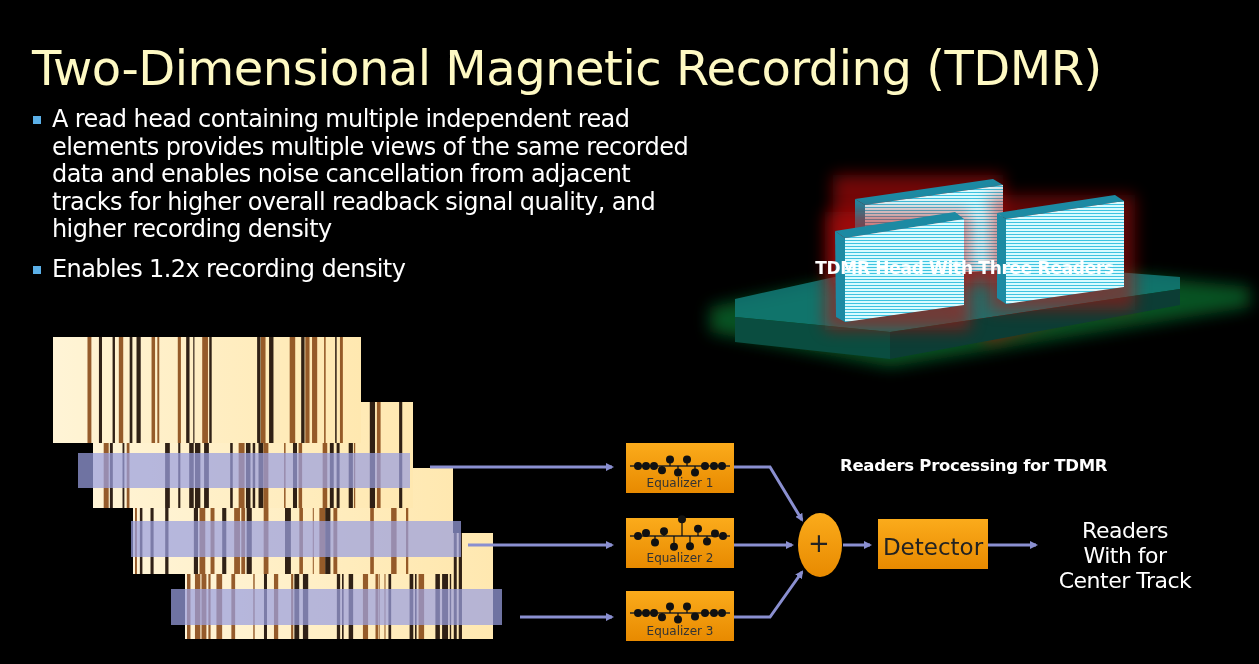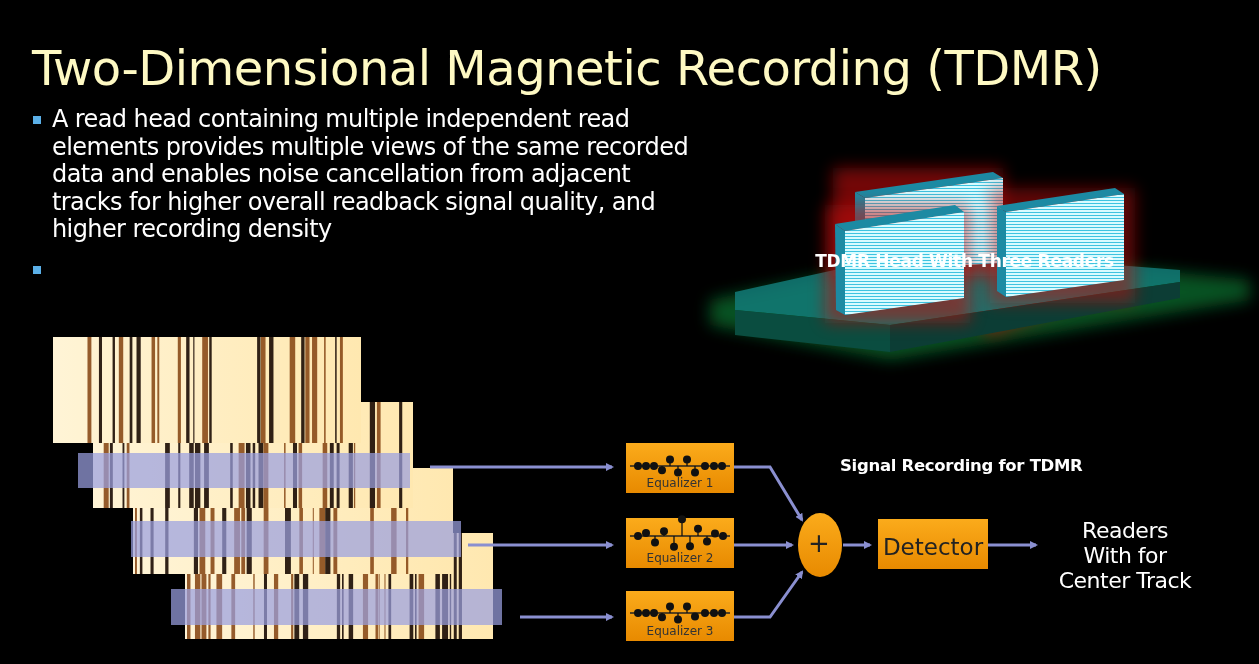--- a/index.html
+++ b/index.html
@@ -6,41 +6,42 @@
   body { width: 1259px; height: 664px; position: relative; overflow: hidden; color: #fff;
          font-family: "DejaVu Sans", "Liberation Sans", sans-serif; }
   .title { position: absolute; left: 32px; top: 40px; font-size: 48px; letter-spacing: -0.5px;
            font-weight: normal; color: #fef9c3; white-space: nowrap; }
   .bullets { position: absolute; left: 32px; top: 106px; width: 660px; margin: 0; padding: 0; list-style: none; }
   .bullets li { position: relative; padding-left: 20px; font-size: 24px; line-height: 27.5px;
                 letter-spacing: -0.6px; margin-bottom: 12px; }
   .bullets li .sq { position: absolute; left: 1px; top: 10px; width: 8px; height: 8px; background: #5bb0e8; }
   .head-caption { position: absolute; left: 0; width: 100%; text-align: center; top: 131px;
                   font-weight: bold; font-size: 17px; letter-spacing: -0.3px; }
-  .head-wrap { position: absolute; left: 690px; top: 120px; width: 569px; height: 260px; }
+  .head-wrap { position: absolute; left: 690px; top: 127px; width: 569px; height: 260px; }
   .head-wrap svg { position: absolute; left: 0; top: 0; }
   .sp-caption { position: absolute; left: 840px; top: 456px; font-weight: bold; font-size: 16.5px; letter-spacing: -0.3px; }
   .diagram { position: absolute; left: 0; top: 320px; }
   .readback { position: absolute; left: 1040px; top: 518px; width: 170px; text-align: center;
               font-size: 22px; line-height: 25px; letter-spacing: -0.5px; }
   .det-label { position: absolute; left: 878px; top: 534px; width: 110px; text-align: center; font-size: 23px; color: #222; }
   .sum-label { position: absolute; left: 798px; top: 528px; width: 42px; text-align: center; font-size: 26px; color: #222; }
 </style>
 </head>
 <body>
 
 <div class="title">Two-Dimensional Magnetic Recording (TDMR)</div>
 
 <ul class="bullets">
   <li>
     <span class="sq"></span>
     <span>A read head containing multiple independent read elements provides multiple views of the same recorded data and enables noise cancellation from adjacent tracks for higher overall readback signal quality, and higher recording density</span>
   </li>
   <li>
     <span class="sq"></span>
+    <span>Enables 1.2x recording density</span>
   </li>
 </ul>
 
 <div class="head-wrap">
   <svg width="569" height="260" viewBox="0 0 569 260">
     <defs>
       <filter id="blur8" x="-30%" y="-30%" width="160%" height="160%">
           <feGaussianBlur stdDeviation="8"></feGaussianBlur>
         </filter>
       <filter id="blur4" x="-30%" y="-30%" width="160%" height="160%">
@@ -70,21 +71,21 @@
     <polygon points="155,111 274,92 274,178 155,195" fill="url(#stripes)"></polygon>
 
     <rect x="300" y="68" width="145" height="115" fill="#c01010" opacity="0.5" filter="url(#blur8)"></rect>
     <polygon points="307,86 425,68 434,74 316,92" fill="#1c8aa3"></polygon>
     <polygon points="307,86 316,92 316,177 307,171" fill="#1c8aa3"></polygon>
     <polygon points="316,92 434,74 434,160 316,177" fill="url(#stripes)"></polygon>
   </svg>
   <div class="head-caption" style="left:-10px;">TDMR Head With Three Readers</div>
 </div>
 
-<div class="sp-caption">Signal Recording for TDMR</div>
+<div class="sp-caption">Readers Processing for TDMR</div>
 
 <svg class="diagram" id="sp-diagram" width="1259" height="344" viewBox="0 320 1259 344">
   <defs>
     <linearGradient id="trackGrad" x1="0" x2="1" y1="0" y2="0">
       <stop offset="0" stop-color="#fff4d6"></stop>
       <stop offset="1" stop-color="#ffe8b0"></stop>
     </linearGradient>
     <marker id="arrowhead" markerWidth="8" markerHeight="8" refX="6" refY="4" orient="auto" markerUnits="userSpaceOnUse">
       <path d="M0,0 L8,4 L0,8 z" fill="#8a8fd0"></path>
     </marker>

